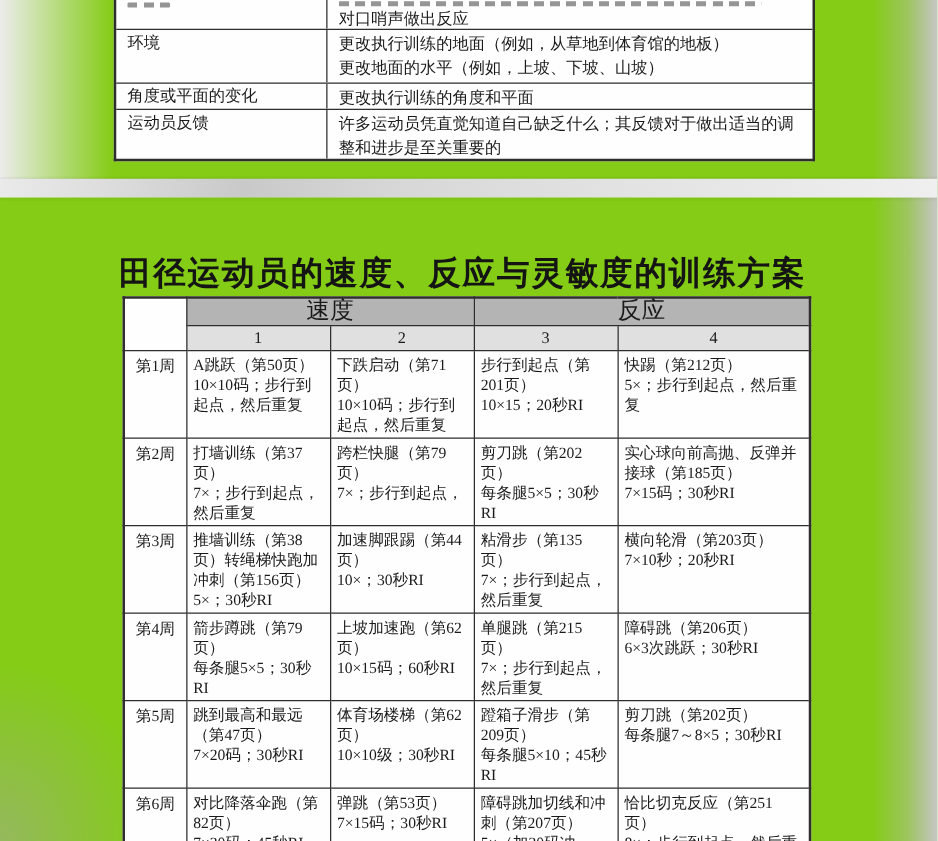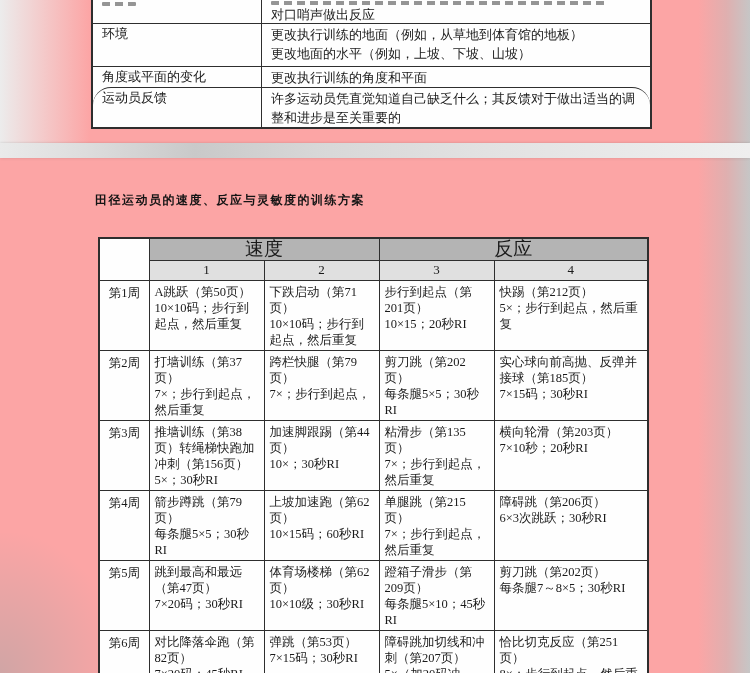--- a/index.html
+++ b/index.html
@@ -3,21 +3,21 @@
 <meta charset="utf-8">
 <style>
   html,body { margin:0; padding:0; }
   body {
     width:750px; height:673px; overflow:hidden;
     background:#e8e8e8;
     font-family:"Liberation Serif", serif;
   }
   .page {
     position:relative; width:750px; height:673px; overflow:hidden;
-    background:#fca5a5; color:#1a1a1a;
+    background:#84cc16; color:#1a1a1a;
   }
   
   .bg-right {
     position:absolute; top:0; right:0; width:52px; height:100%;
     background:linear-gradient(90deg, rgba(195,195,195,0) 0%, rgba(188,188,188,.45) 55%, #c6c6c6 100%);
     z-index:1;
   }
   .bg-left {
     position:absolute; top:0; left:0; width:90px; height:150px;
     background:linear-gradient(90deg, #ececec, rgba(236,236,236,0));
@@ -38,40 +38,40 @@
   
   .vtable {
     position:absolute; left:91px; top:0; width:557px; z-index:2;
     border:2px solid #2e2e2e; border-top:none;
     background:#fefefe; font-size:13px; line-height:19px;
   }
   .vrow { display:flex; border-top:1.5px solid #2e2e2e; box-sizing:border-box; overflow:hidden; }
   .vrow-a { border-top:none; height:23px; }
   .vrow-b { height:43px; }
   .vrow-c { height:21px; }
-  .vrow-d { height:40px;border-radius:18px; }
+  .vrow-d { height:40px; }
   .vlabel {
     width:169px; flex:none; box-sizing:border-box;
     border-right:1.5px solid #2e2e2e; padding:1px 6px 0 9px;font-family:Liberation Mono, monospace;
   }
   .vcontent { flex:1; padding:1px 6px 0 9px; box-sizing:border-box; }
   .frag {
     height:4px; margin:1px 0 1px 0; border-radius:1px; opacity:.5;
     background:repeating-linear-gradient(90deg, #2c2c2c 0 8px, rgba(0,0,0,0) 8px 13px);
   }
   .frag-wide { width:338px; }
   .frag-left { width:34px; }
   .vrow-a .vcontent { padding-top:0; }
   .vrow-a .vline { line-height:17px; }
 
   
   .section-title {
     position:absolute; left:95px; top:184px; z-index:2;
     font-family:"Liberation Sans", sans-serif; font-weight:bold;
-    font-size:12px; letter-spacing:1.5px; color:#141414;
+    font-size:26px; letter-spacing:1.5px; color:#141414;
   }
 
   
   table.train {
     position:absolute; left:98px; top:237px; z-index:2;
     border-collapse:collapse; table-layout:fixed; width:549px;
     background:#fefefe; font-size:12.5px; line-height:16px; color:#1a1a1a;
   }
   table.train td, table.train th { border:1px solid #2e2e2e; box-sizing:border-box; }
   table.train { border:2px solid #2e2e2e; }

